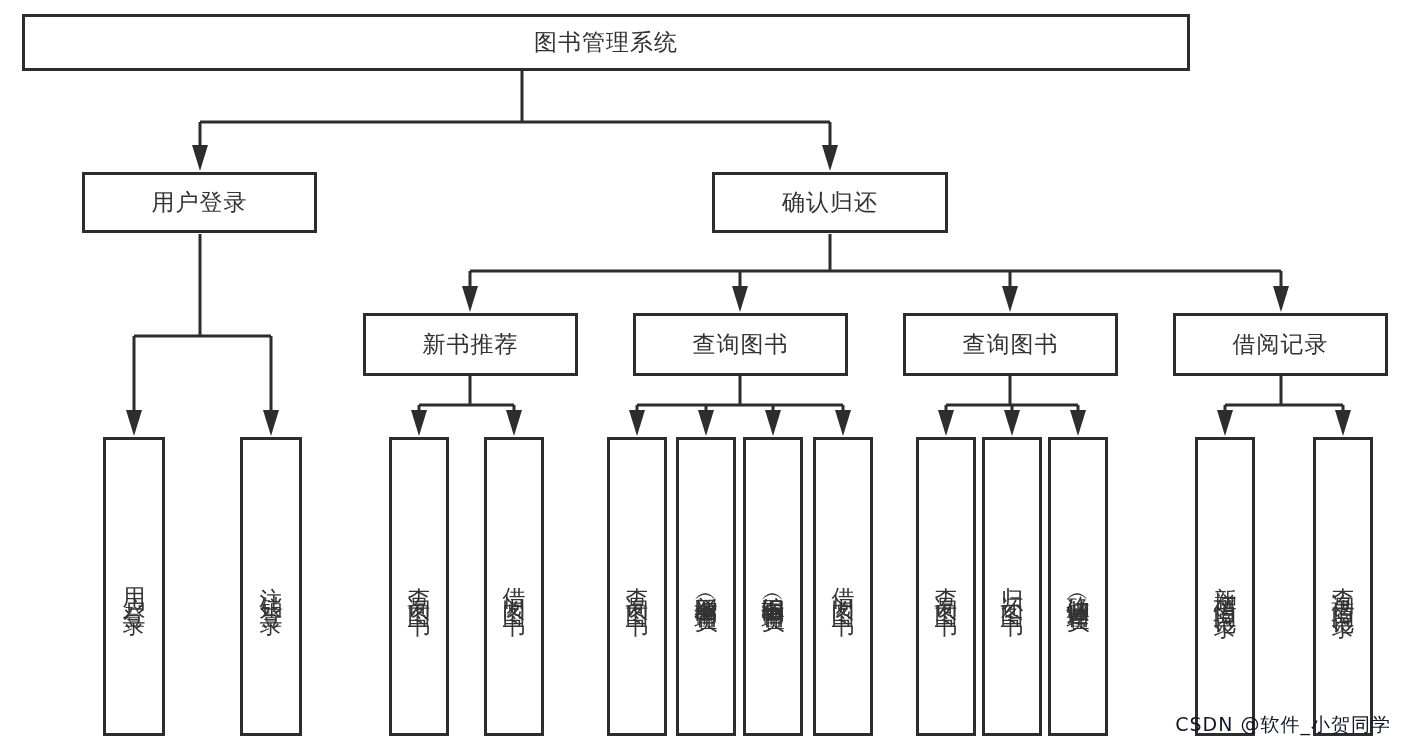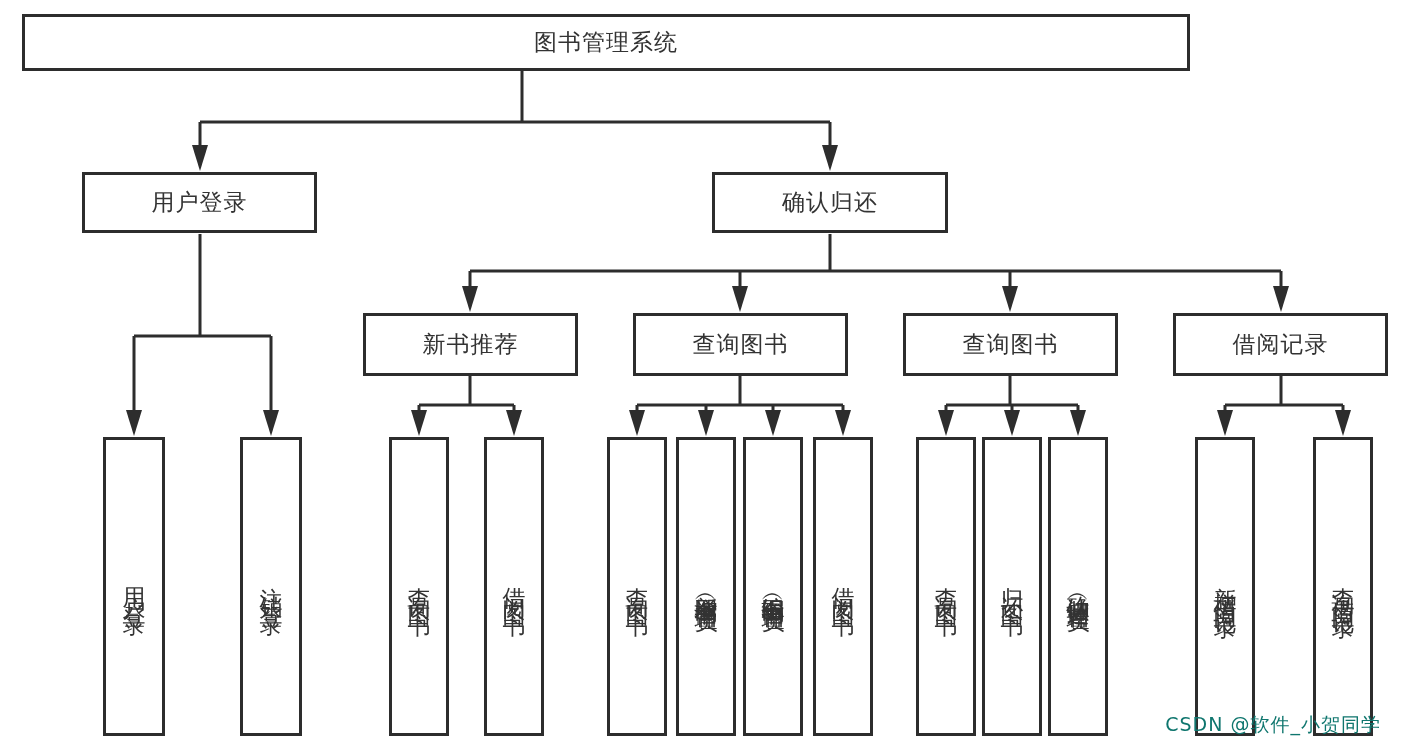--- a/index.html
+++ b/index.html
@@ -37,24 +37,24 @@
     writing-mode: vertical-rl;
     text-orientation: mixed;
     font-size: 23px;
     line-height: 1;
     letter-spacing: 9px;
   }
   .vtext.mid   { letter-spacing: 6px; }
   .vtext.tight { letter-spacing: 2px; }
   .watermark {
     position: absolute;
-    right: 24px;
+    right: 14px;
     top: 712px;
     font-size: 19px;
-    color: #0f766e;
+    color: #0f172a;
     letter-spacing: 1px;
     z-index: 3;
     white-space: nowrap;
   }
 </style>
 </head>
 <body>
 
 <div class="canvas">
 

